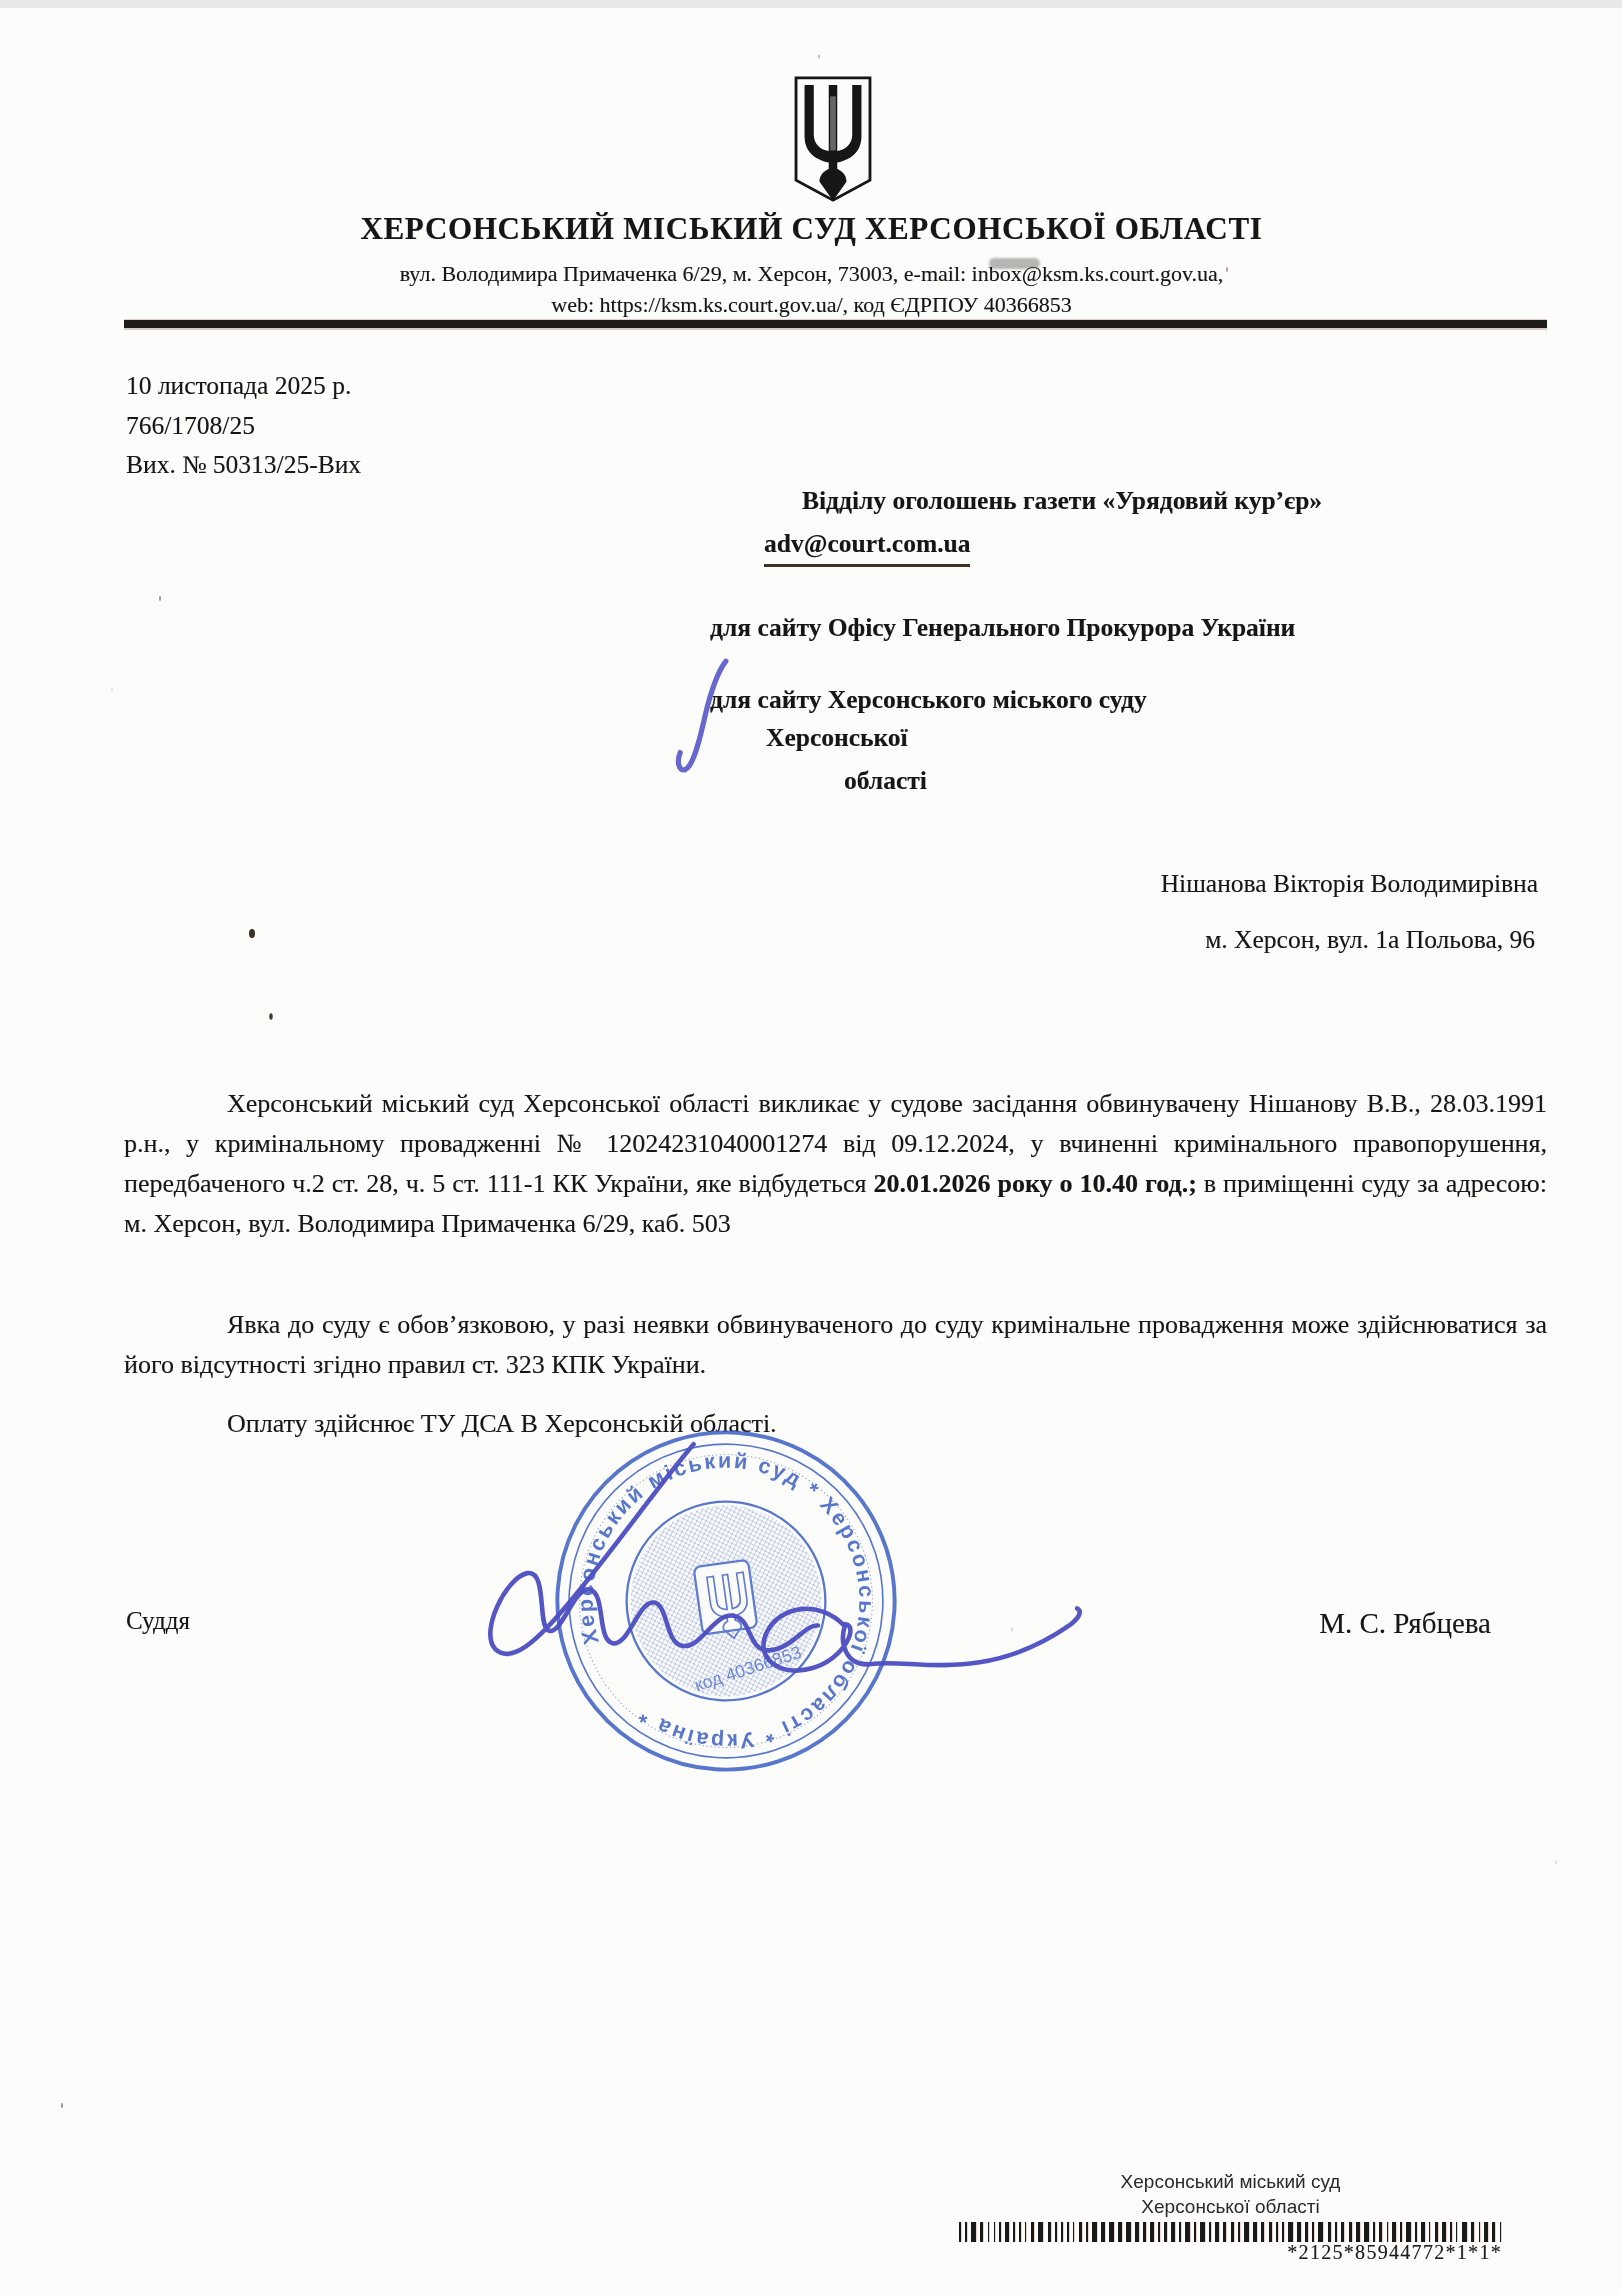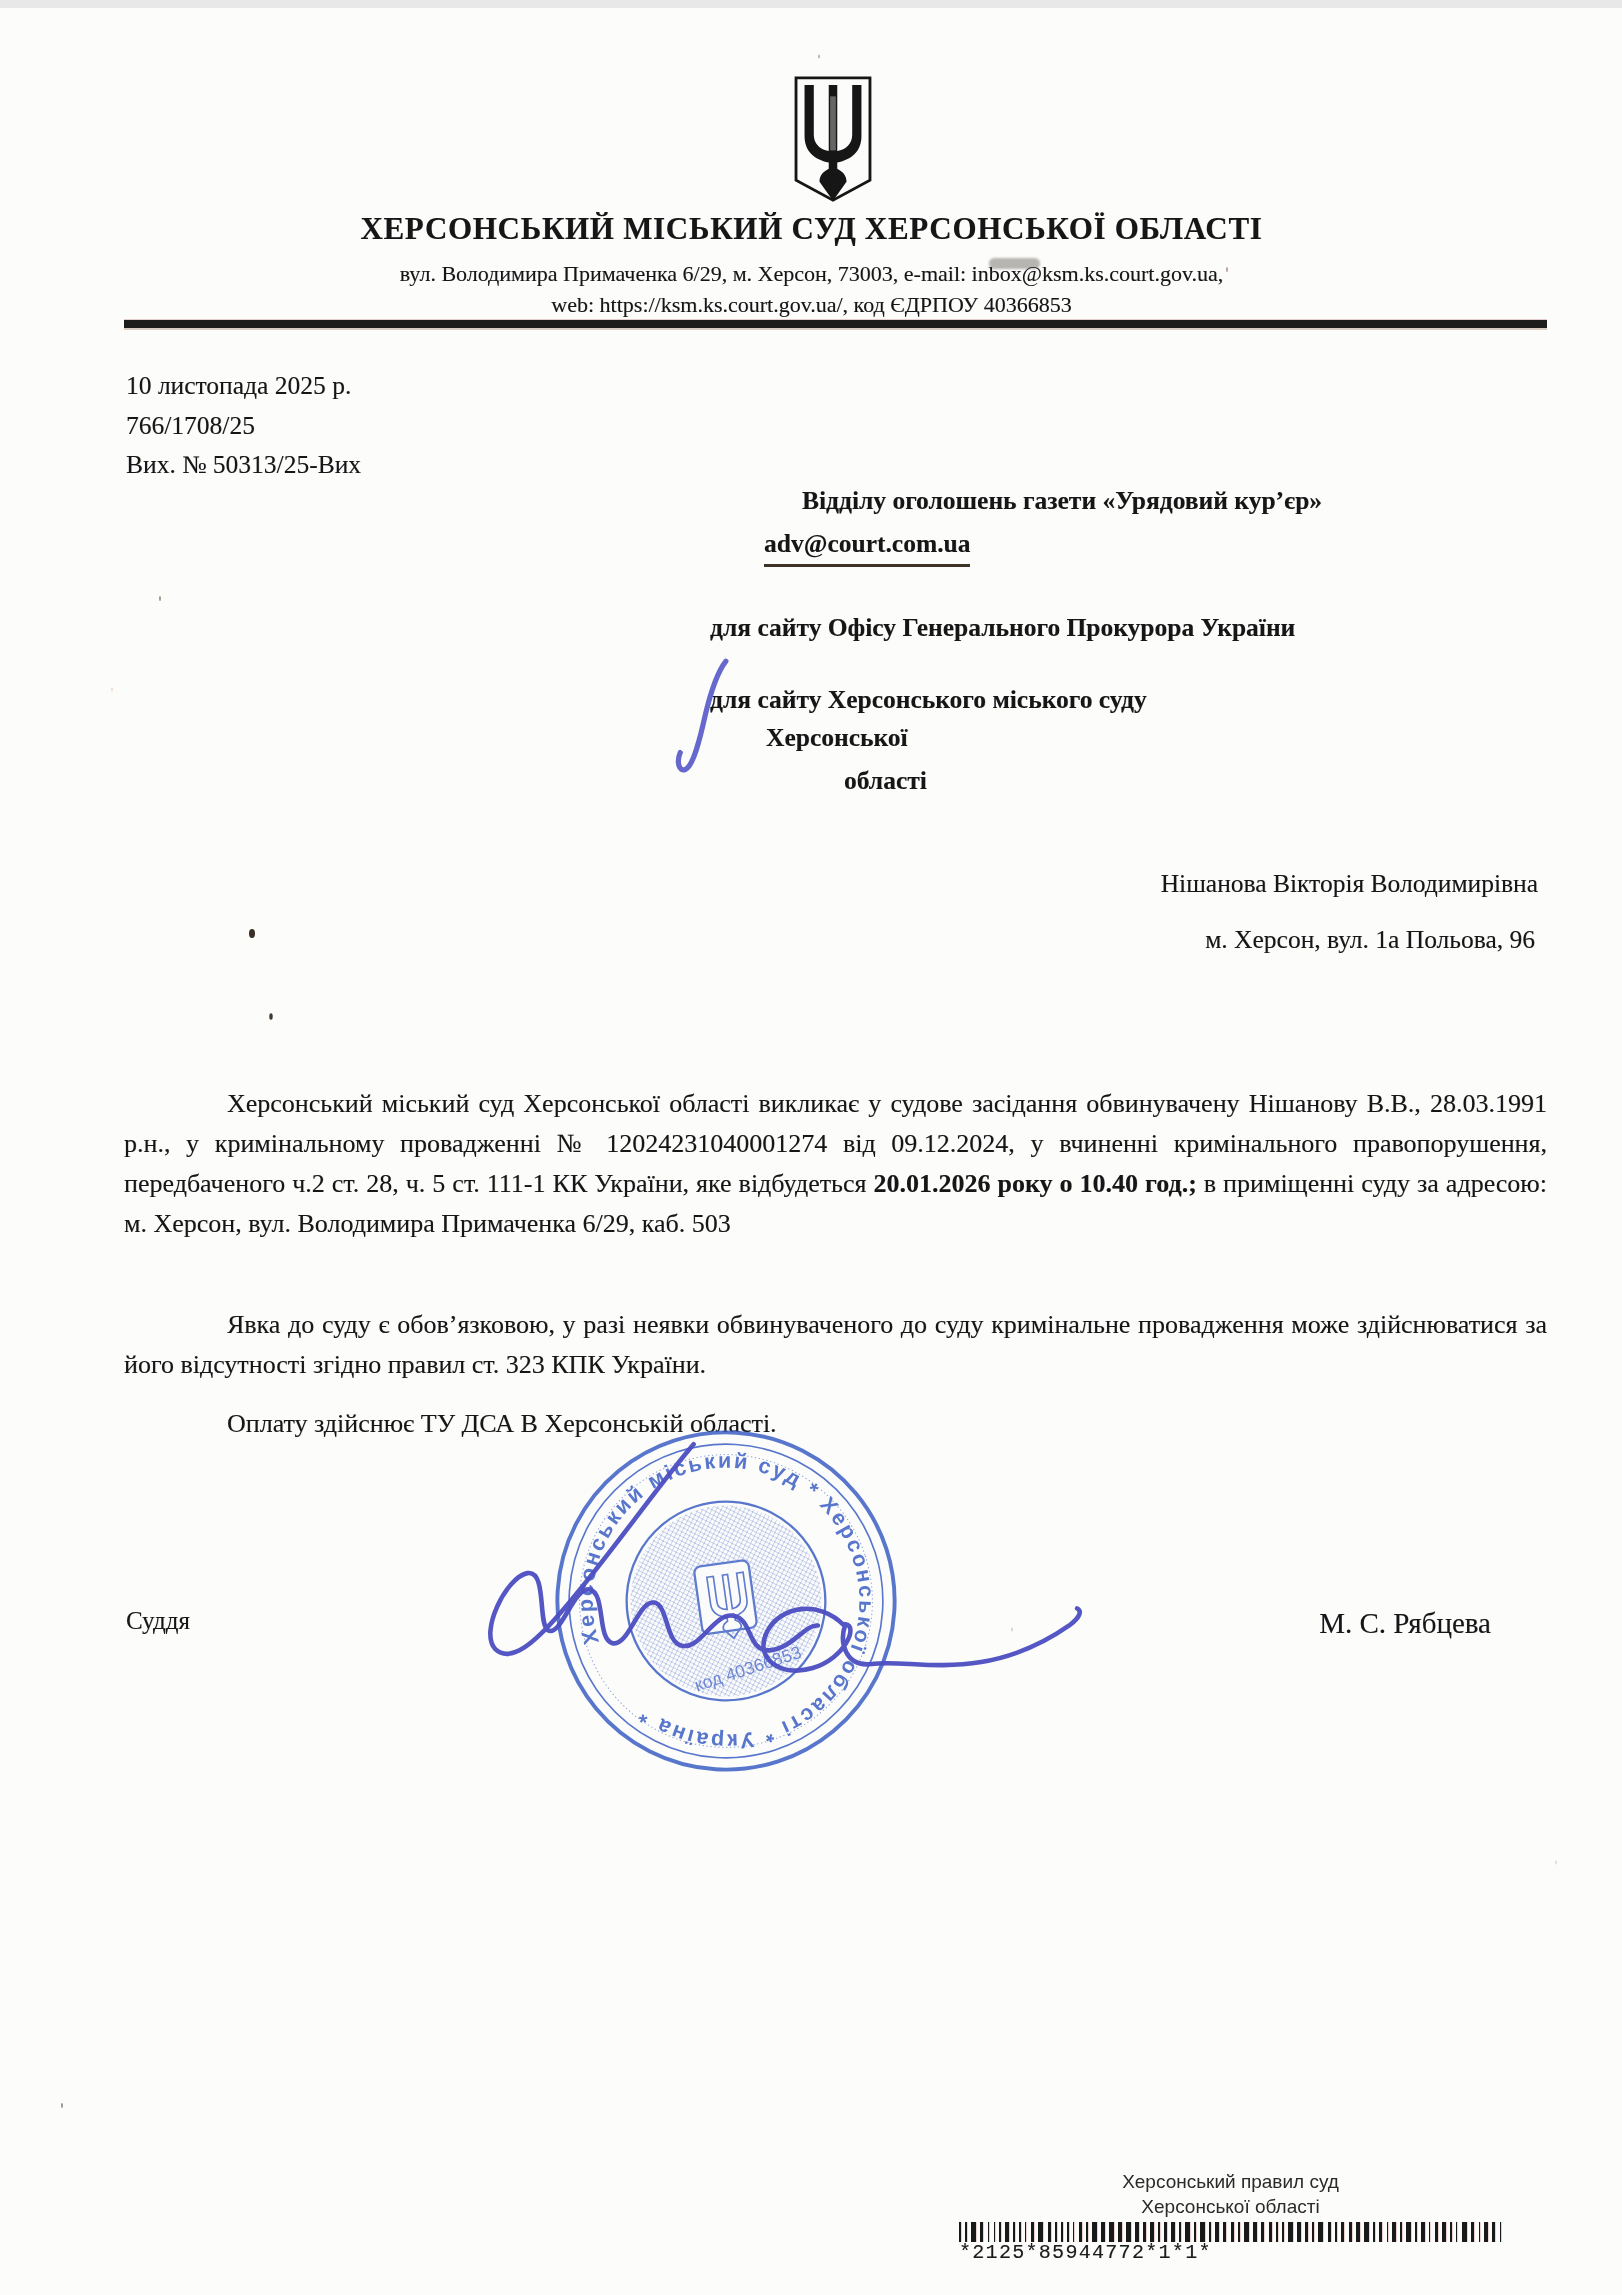--- a/index.html
+++ b/index.html
@@ -52,22 +52,22 @@
     left:959px;width:543px;text-align:center;
     font-family:"Liberation Sans","DejaVu Sans",sans-serif;
     font-size:19px;color:#2a2a2a;
   }
   .barcode{
     left:959px;top:2214px;width:543px;height:19.6px;
     display:flex;justify-content:space-between;align-items:stretch;
   }
   .barcode i{display:block;height:100%;background:#191919;box-shadow:0.5px 0 0 rgba(160,40,30,.4);}
   .code-text{
-    left:959px;top:2233px;width:543px;text-align:left;
-    font-family:Liberation Mono, monospace;
+    left:959px;top:2233px;width:543px;text-align:right;
+    font-family:Liberation Serif, serif;
     font-size:20px;letter-spacing:1.3px;color:#1c1c1c;
   }
   
   .speck{
     left:249px;top:921px;width:5.9px;height:8.5px;border-radius:50%;
     background:#3a3028;
     box-shadow:
       19px 83px 0 -1.3px #45382d,
       -92px -335px 0 -2px rgba(90,70,50,.55),
       975px -664px 0 -2px rgba(120,60,110,.5),
@@ -160,21 +160,21 @@
   </svg>
 
   <svg class="abs" style="left:386px;top:1400px" width="733" height="308" viewBox="0 0 1120 470">
     <g fill="none" stroke="#4c4ec2" stroke-width="7" stroke-linecap="round" opacity="0.95">
       <path d="M470,55 C410,125 335,235 262,318 C232,352 192,392 167,368 C142,342 184,258 216,252 C246,247 232,328 247,339 C267,352 287,272 311,277 C336,282 322,353 346,359 C371,365 386,292 410,297 C431,301 427,358 452,363 C481,369 501,312 531,317"></path>
       <path d="M531,317 C560,322 552,372 586,370 C620,368 640,330 660,332"></path>
       <path d="M700,332 C662,292 602,302 582,342 C562,382 602,412 652,397 C702,382 722,332 702,330 C692,358 702,396 742,391 C802,381 912,424 1044,332 C1060,320 1064,310 1056,306"></path>
     </g>
   </svg>
 
-  <div class="abs footer-sans" style="top:2163px">Херсонський правил суд</div>
+  <div class="abs footer-sans" style="top:2163px">Херсонський міський суд</div>
   <div class="abs footer-sans" style="top:2188px">Херсонської області</div>
   <div class="abs barcode">
       <i style="width:1.7px"></i>
       <i style="width:1.7px"></i>
       <i style="width:5.1px"></i>
       <i style="width:3.4px"></i>
       <i style="width:1.7px"></i>
       <i style="width:1.7px"></i>
       <i style="width:1.7px"></i>
       <i style="width:3.4px"></i>

